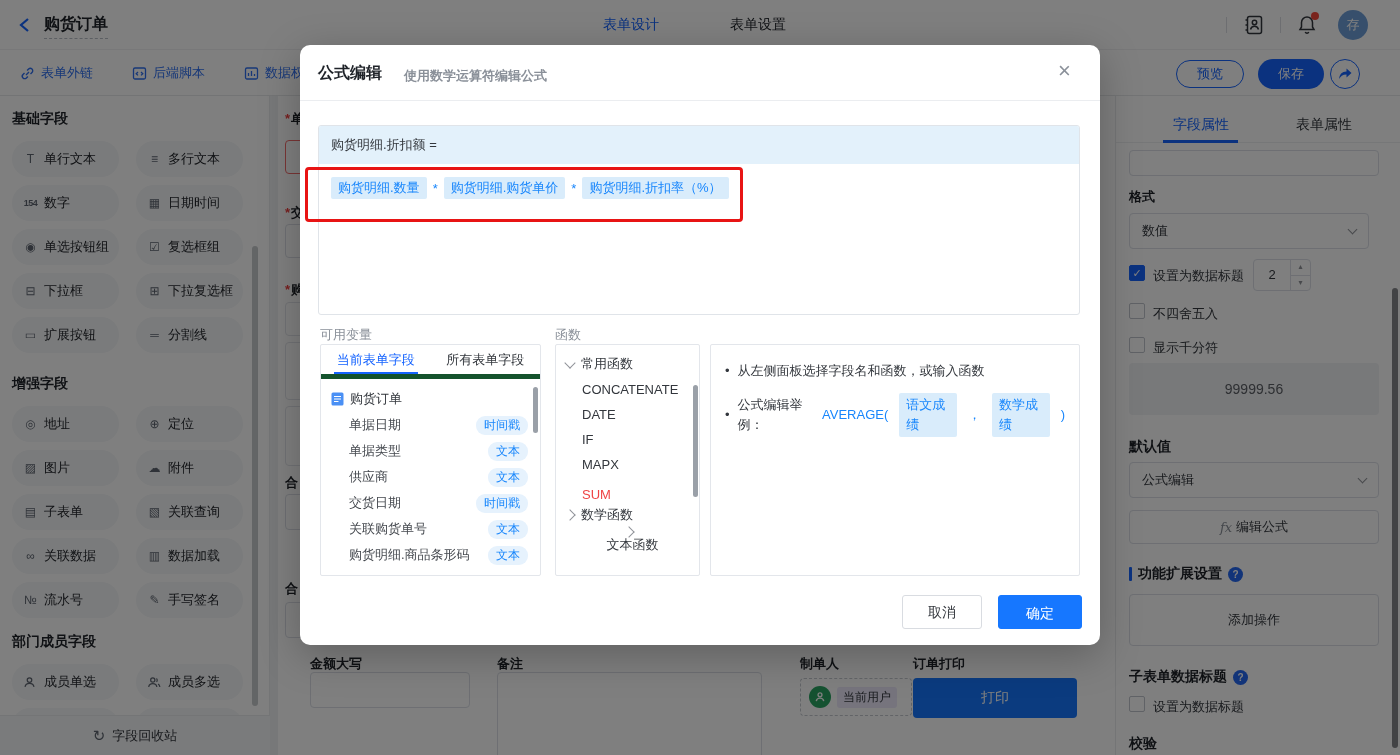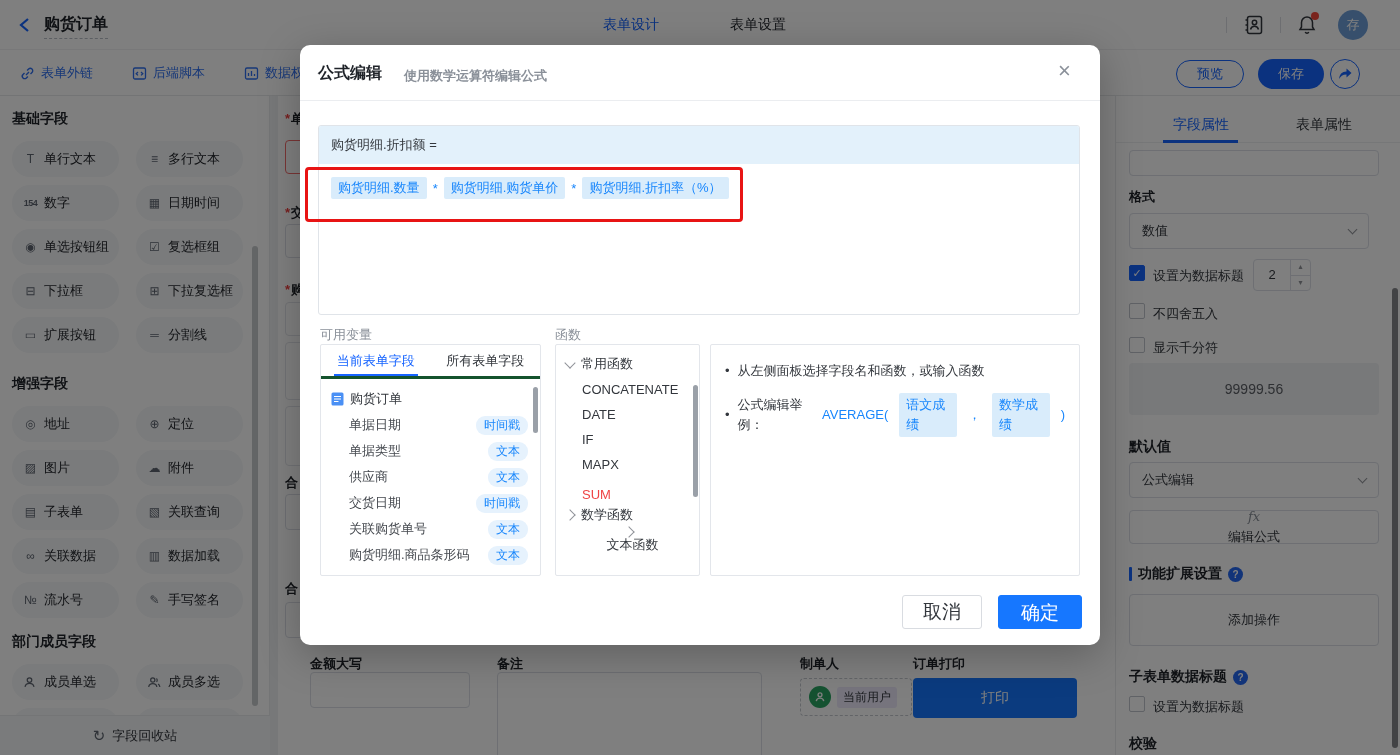--- a/index.html
+++ b/index.html
@@ -50,58 +50,58 @@
   .caret{width:7px;height:7px;border:solid #909399;border-width:0 1.5px 1.5px 0;transform:rotate(45deg);margin-top:-4px;}
   .cb{width:16px;height:16px;border:1px solid #c0c4cc;border-radius:2px;background:#fff;display:inline-flex;align-items:center;justify-content:center;cursor:pointer;flex:none;}
   .cb.checked{background:#1664ff;border-color:#1664ff;color:#fff;font-size:11px;}
   .cb-label{font-size:13px;color:#33373d;}
   .spinner{border:1px solid #dcdfe6;border-radius:4px;display:flex;background:#fff;overflow:hidden;}
   .spin-num{width:36px;text-align:center;line-height:30px;font-size:13px;color:#33373d;}
   .spin-arrows{width:20px;border-left:1px solid #dcdfe6;display:flex;flex-direction:column;}
   .spin-arrows span{flex:1;font-size:8px;color:#909399;text-align:center;line-height:14px;cursor:pointer;}
   .spin-arrows span:first-child{border-bottom:1px solid #dcdfe6;}
   .gray-box{background:#f1f2f4;border-radius:4px;display:flex;align-items:center;justify-content:center;font-size:14px;color:#5c6066;}
-  .fx-btn{border:1px solid #dcdfe6;border-radius:4px;background:#fff;display:flex;align-items:center;justify-content:center;gap:4px;font-size:13px;color:#33373d;cursor:pointer;flex-direction:column;}
+  .fx-btn{border:1px solid #dcdfe6;border-radius:4px;background:#fff;display:flex;align-items:center;justify-content:center;gap:4px;font-size:13px;color:#33373d;cursor:pointer;}
   .fx-glyph{font-family:"DejaVu Serif",serif;font-style:italic;color:#8a9099;font-size:13px;}
   .sec-h{display:flex;align-items:center;gap:6px;font-size:14px;font-weight:700;color:#1f2329;}
   .blue-bar{width:3px;height:14px;background:#1664ff;border-radius:1px;}
   .qmark{width:15px;height:15px;border-radius:50%;background:#2468f2;color:#fff;font-size:10px;font-weight:700;
          display:inline-flex;align-items:center;justify-content:center;}
   .thumb{position:absolute;background:#9aa0a8;border-radius:3px;}
   
   .overlay{position:absolute;left:0;top:0;width:1400px;height:755px;background:rgba(0,0,0,0.5);z-index:50;}
   .modal{position:absolute;left:300px;top:45px;width:800px;height:600px;background:#fff;border-radius:10px;
          box-shadow:0 10px 40px rgba(0,0,0,0.25);z-index:60;}
   .m-title{font-size:16px;font-weight:700;color:#1f2329;}
   .m-sub{font-size:13px;color:#8a9099;}
   .m-close{font-size:22px;color:#8a9099;cursor:pointer;line-height:18px;}
   .fml-box{position:absolute;left:18px;top:80px;width:762px;height:190px;border:1px solid #e0e4e9;border-radius:3px;overflow:hidden;}
   .fml-head{height:38px;background:#e3f1fb;display:flex;align-items:center;padding-left:12px;font-size:13px;color:#33373d;}
   .fml-body{padding:13px 12px;display:flex;align-items:center;flex-wrap:wrap;}
   .chip{background:#d9ecfb;color:#1886fc;font-size:13px;padding:2px 7px;border-radius:2px;cursor:pointer;}
   .op{color:#1886fc;font-size:13px;margin:0 6px;}
   .panel-lbl{font-size:13px;color:#8a9099;}
   .pbox{position:absolute;border:1px solid #e3e6eb;border-radius:2px;background:#fff;overflow:hidden;}
-  .vtabs{height:34px;display:flex;border-bottom:3px solid #14532d;}
+  .vtabs{height:34px;display:flex;border-bottom:5px solid #14532d;}
   .vtab{flex:1;display:flex;align-items:center;justify-content:center;font-size:13px;color:#33373d;cursor:pointer;position:relative;}
   .vtab.active{color:#1664ff;}
   .vtab.active::after{content:"";position:absolute;left:50%;transform:translateX(-50%);bottom:0;width:84px;height:2px;background:#1664ff;}
   .trow{height:26px;display:flex;align-items:center;font-size:13px;color:#45494f;cursor:pointer;}
   .trow .nm{white-space:nowrap;overflow:hidden;flex:1;}
   .badge{background:#e6f2fd;color:#1886fc;font-size:12px;border-radius:9px;padding:1px 8px;margin-right:12px;flex:none;}
   .tw{width:8px;height:8px;border:solid #909399;border-width:0 1.4px 1.4px 0;flex:none;}
   .tw.open{transform:rotate(45deg);margin:-3px 7px 0 0;}
   .tw.closed{transform:rotate(-45deg);margin:0 7px 0 0;}
   .srch{height:34px;border-bottom:1px solid #e9ebef;display:flex;align-items:center;padding:0 10px;gap:7px;}
   .srch input{border:none;outline:none;width:100px;font-size:13px;color:#33373d;font-family:"Liberation Sans",sans-serif;}
   .srch input::placeholder{color:#bfc4cc;}
   .help-li{display:flex;gap:8px;font-size:13px;color:#33373d;line-height:20px;margin-bottom:12px;align-items:center;}
   .help-li::before{content:"•";color:#33373d;}
   .blue-t{color:#1886fc;}
-  .m-btn{position:absolute;height:34px;border-radius:3px;font-size:19px;text-align:center;line-height:32px;cursor:pointer;}
+  .m-btn{position:absolute;height:34px;border-radius:3px;font-size:14px;text-align:center;line-height:32px;cursor:pointer;}
   .m-cancel{border:1px solid #d9dce1;background:#fff;color:#33373d;}
   .m-ok{background:#1677ff;color:#fff;border:1px solid #1677ff;line-height:34px;}
   .red-annot{position:absolute;left:305px;top:167px;width:438px;height:55px;border:3px solid #e81414;border-radius:4px;z-index:70;}
 </style>
 </head>
 <body>
 
 <div class="app">
 
   <div class="hdr">

